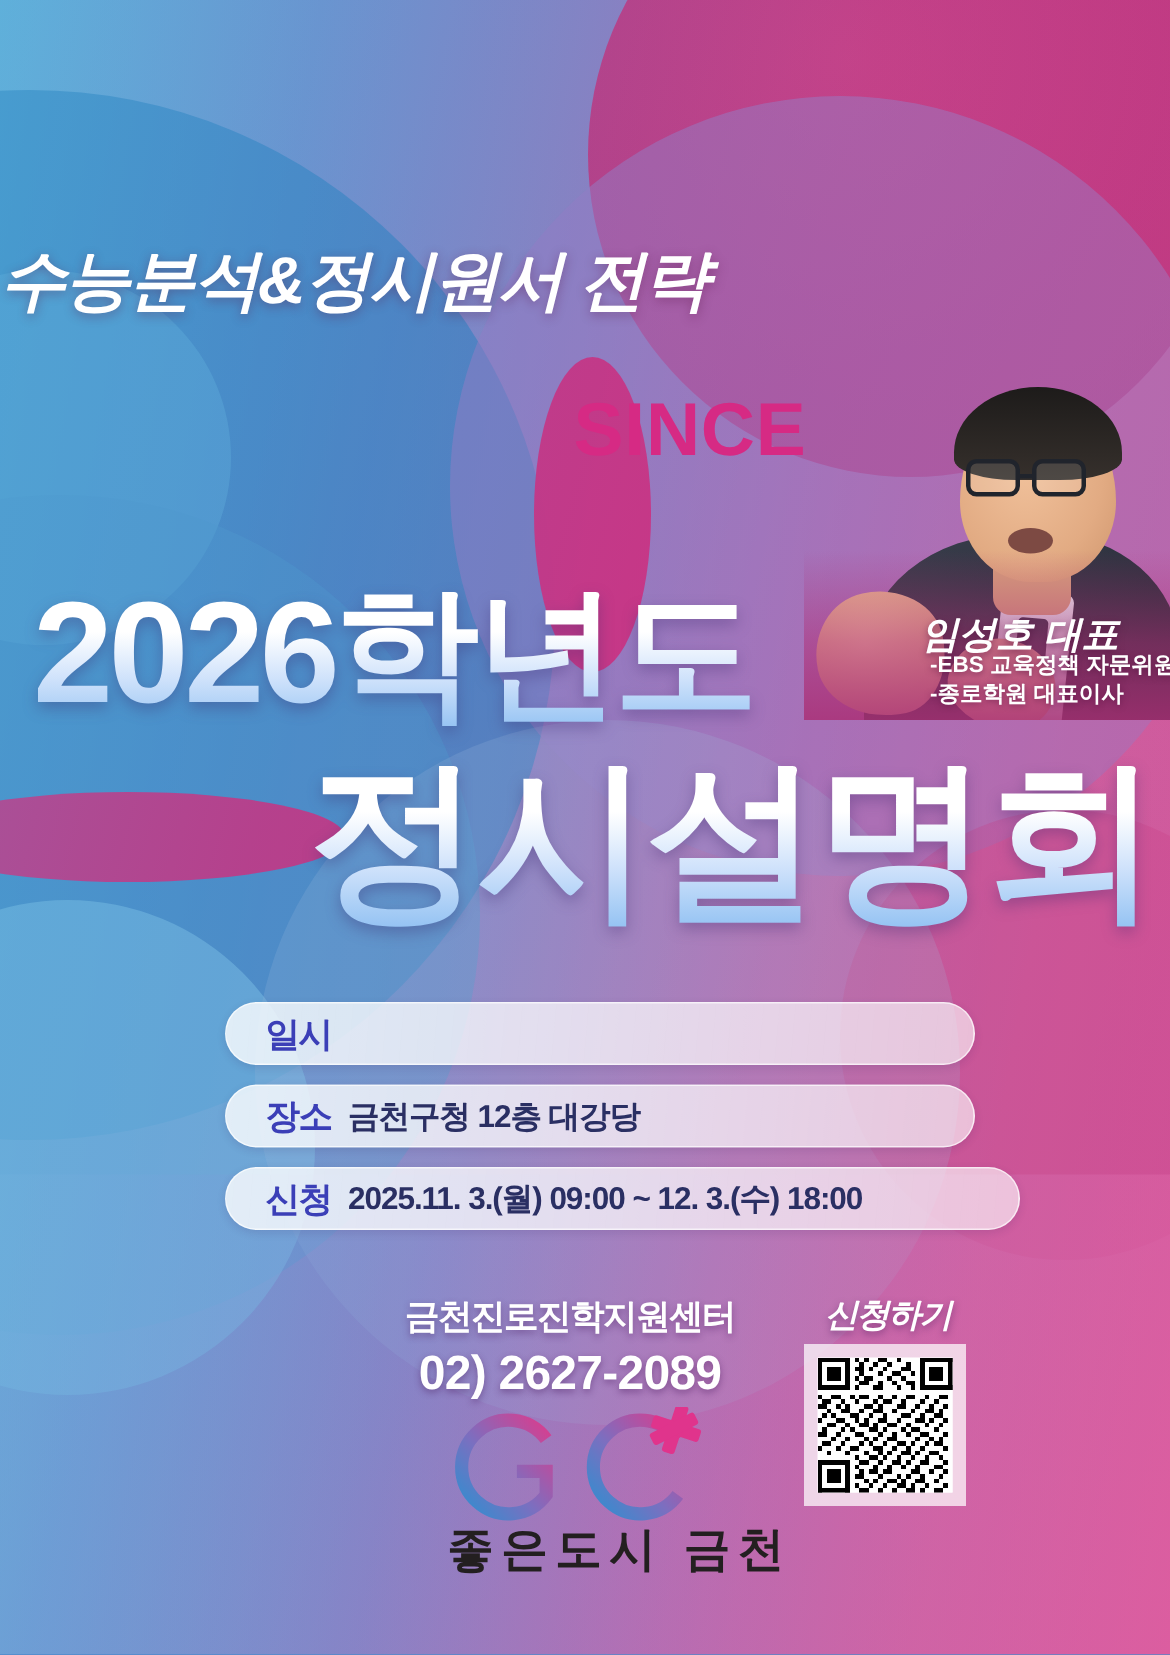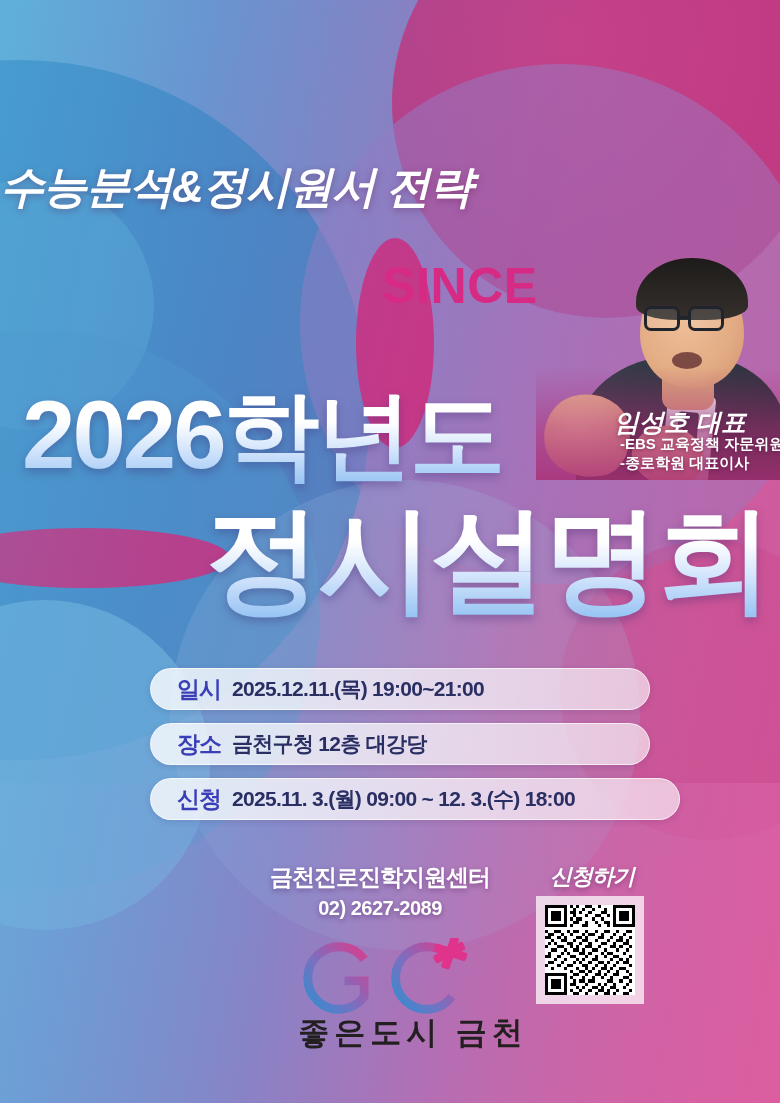--- a/index.html
+++ b/index.html
@@ -194,21 +194,21 @@
   .pill .val{ font-size:21px; font-weight:700; color:#2a2f63; letter-spacing:-.7px; }
   .pill.wide{ width:530px; }
 
   
   .contact{
     position:absolute; left:246px; top:862px; width:268px;
     text-align:center; color:#fff; font-weight:700;
     text-shadow:0 2px 5px rgba(70,25,90,.45);
   }
   .contact .org{ font-size:23px; letter-spacing:-1px; }
-  .contact .tel{ font-size:20px; letter-spacing:-.5px; margin-top:4px; }
+  .contact .tel{ font-size:32px; letter-spacing:-.5px; margin-top:4px; }
 
   .apply-label{
     position:absolute; left:536px; top:862px; width:112px; text-align:center;
     font-size:22px; font-weight:700; font-style:italic; color:#fff;
     text-shadow:0 2px 5px rgba(70,25,90,.5); letter-spacing:-1px;
   }
   .qr-wrap{
     position:absolute; left:536px; top:896px;
     width:108px; height:108px; padding:9px;
     background:rgba(255,255,255,.72);
@@ -276,21 +276,20 @@
 
   <div class="speaker-name">임성호 대표</div>
   <div class="speaker-credits">
     <div>-EBS 교육정책 자문위원</div>
     <div>-종로학원 대표이사</div>
   </div>
 
   <div class="pills">
     <div class="pill">
       <span class="lbl">일시</span>
-      <span class="val">2025.12.11.(목) 19:00~21:00</span>
     </div>
     <div class="pill">
       <span class="lbl">장소</span>
       <span class="val">금천구청 12층 대강당</span>
     </div>
     <div class="pill wide">
       <span class="lbl">신청</span>
       <span class="val">2025.11. 3.(월) 09:00 ~ 12. 3.(수) 18:00</span>
     </div>
   </div>

